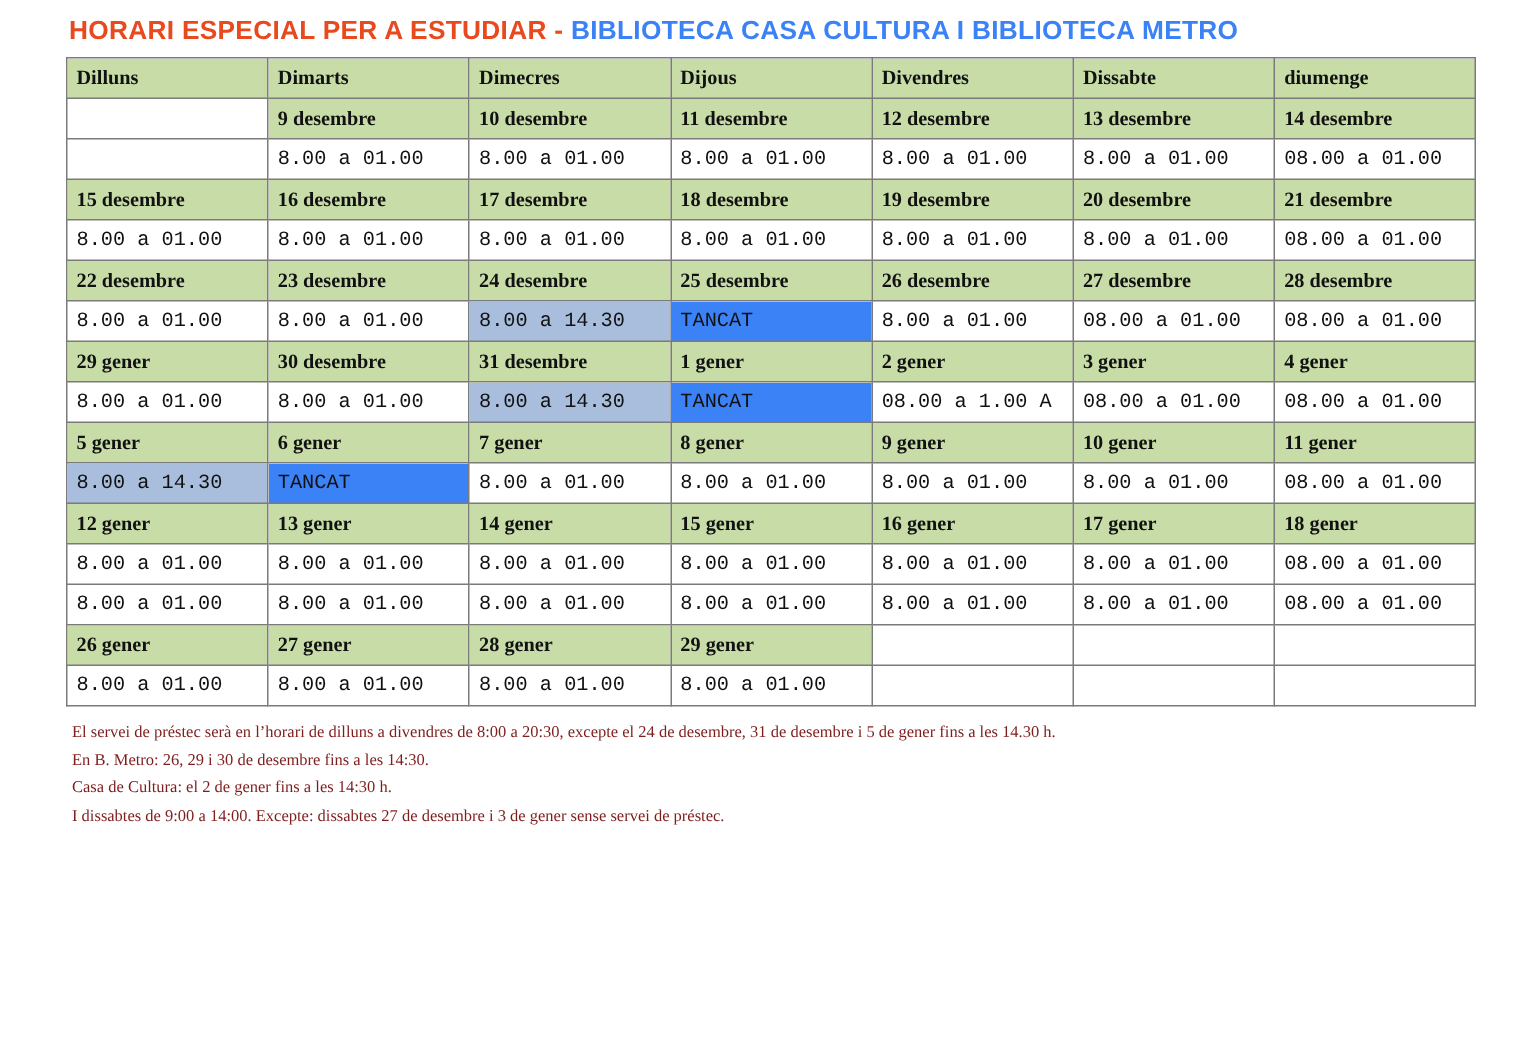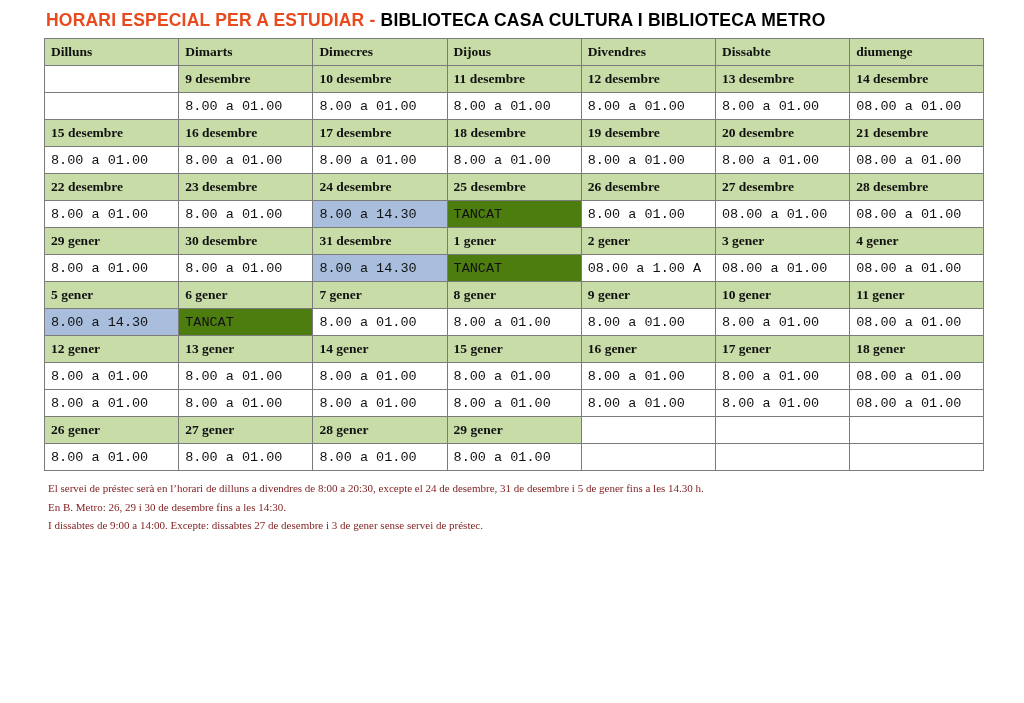--- a/index.html
+++ b/index.html
@@ -22,21 +22,21 @@
   }
   .title {
     font-family: "Liberation Sans", sans-serif;
     font-weight: bold;
     font-size: 17.5px;
     letter-spacing: 0.2px;
     white-space: nowrap;
     margin: 0 0 7px 2px;
   }
   .title .part-a { color: #e8491d; }
-  .title .part-b { color: #000000; }
+  .title .part-b { color: #3b82f6; }
 
   table.cal {
     border-collapse: collapse;
     width: 940px;
     table-layout: fixed;
   }
   table.cal col { width: 134.2px; }
   table.cal td {
     border: 1px solid #7b7b7b;
     height: 26px;
@@ -62,21 +62,21 @@
     background: #ffffff;
     font-family: Liberation Mono, monospace;
     font-size: 12.5px;
     height: 40px;
   }
   td.blue {
     background: #a8bedc;
     margin-left: 38px;
   }
   td.yellow {
-    background: #4d7c0f;
+    background: #3b82f6;
   }
   td.empty {
     background: #ffffff;
   }
   td.plain {
     background: #ffffff;
     height: 22px;
   }
   .notes {
     margin: 8px 0 0 4px;
@@ -249,16 +249,17 @@
           <td class="empty"></td>
           <td class="empty"></td>
           <td class="empty"></td>
         </tr>
       </tbody>
   </table>
 
   <div class="notes">
     <div>El servei de préstec serà en l’horari de dilluns a divendres de 8:00 a 20:30, excepte el 24 de desembre, 31 de desembre i 5 de gener fins a les 14.30 h.</div>
     <div>En B. Metro: 26, 29 i 30 de desembre fins a les 14:30.</div>
+    <div>Casa de Cultura: el 2 de gener fins a les 14:30 h.</div>
     <div>I dissabtes de 9:00 a 14:00. Excepte: dissabtes 27 de desembre i 3 de gener sense servei de préstec.</div>
   </div>
 
 </div>
 
 </body></html>

